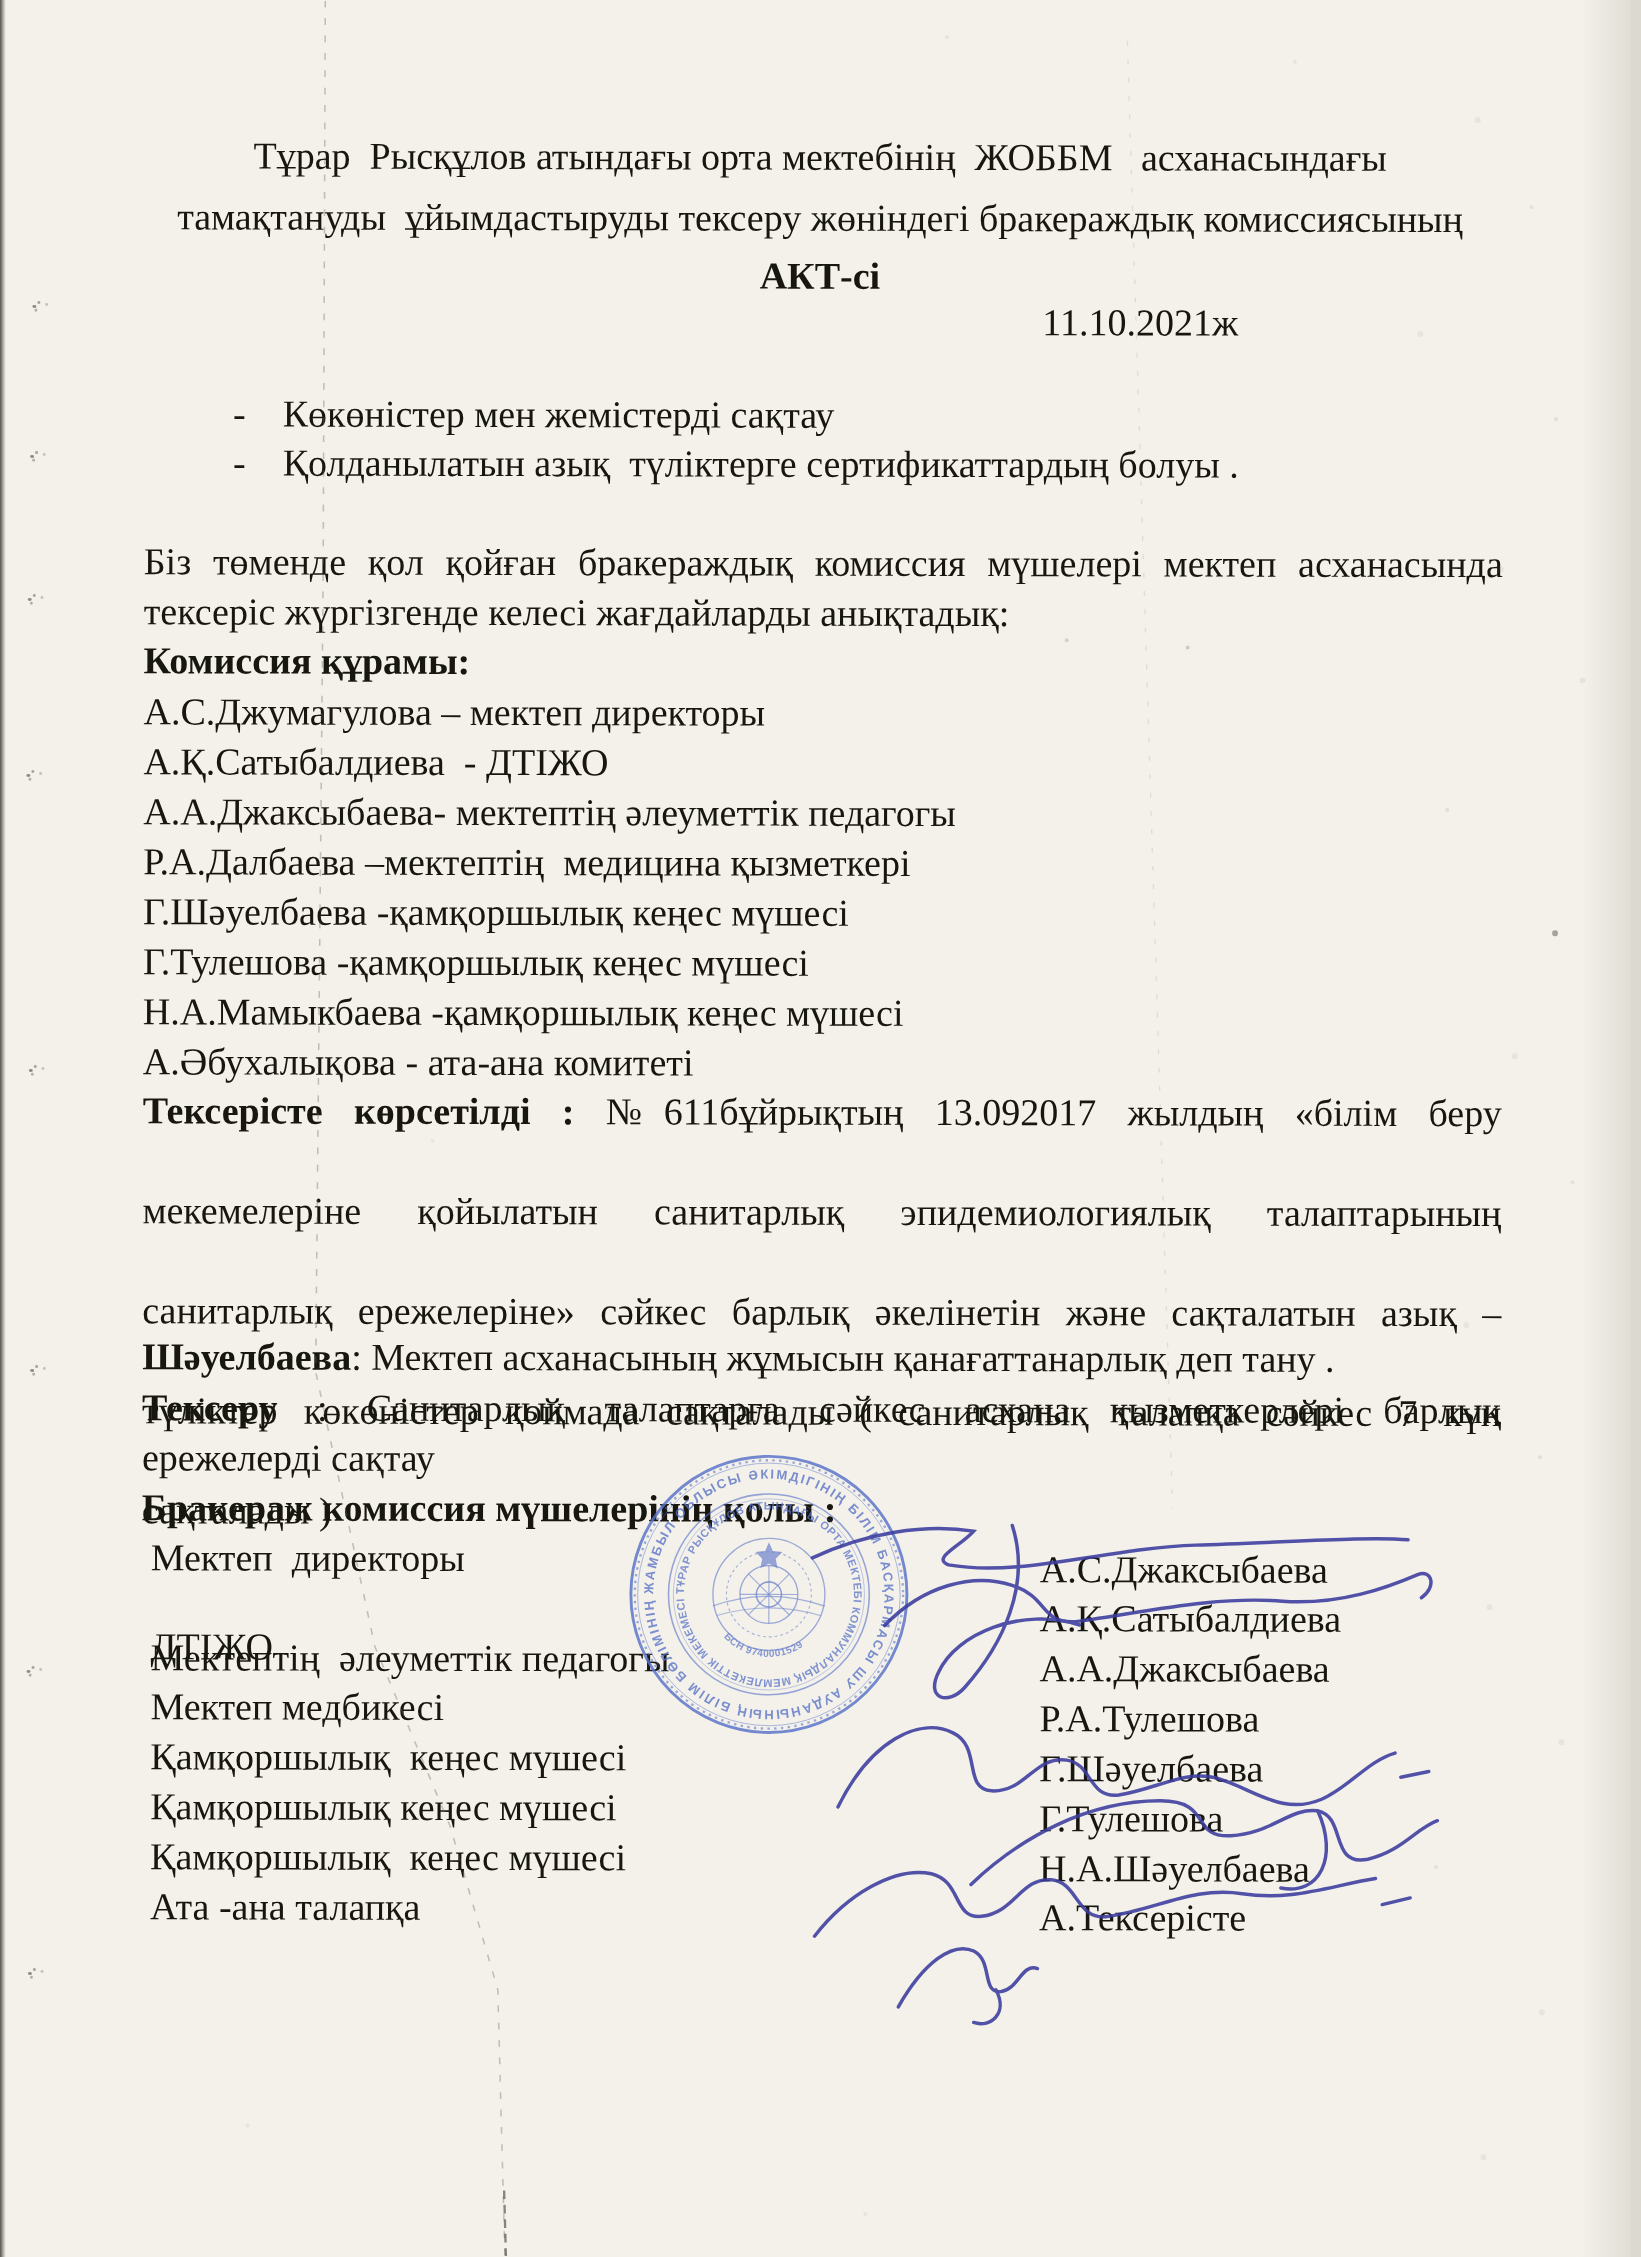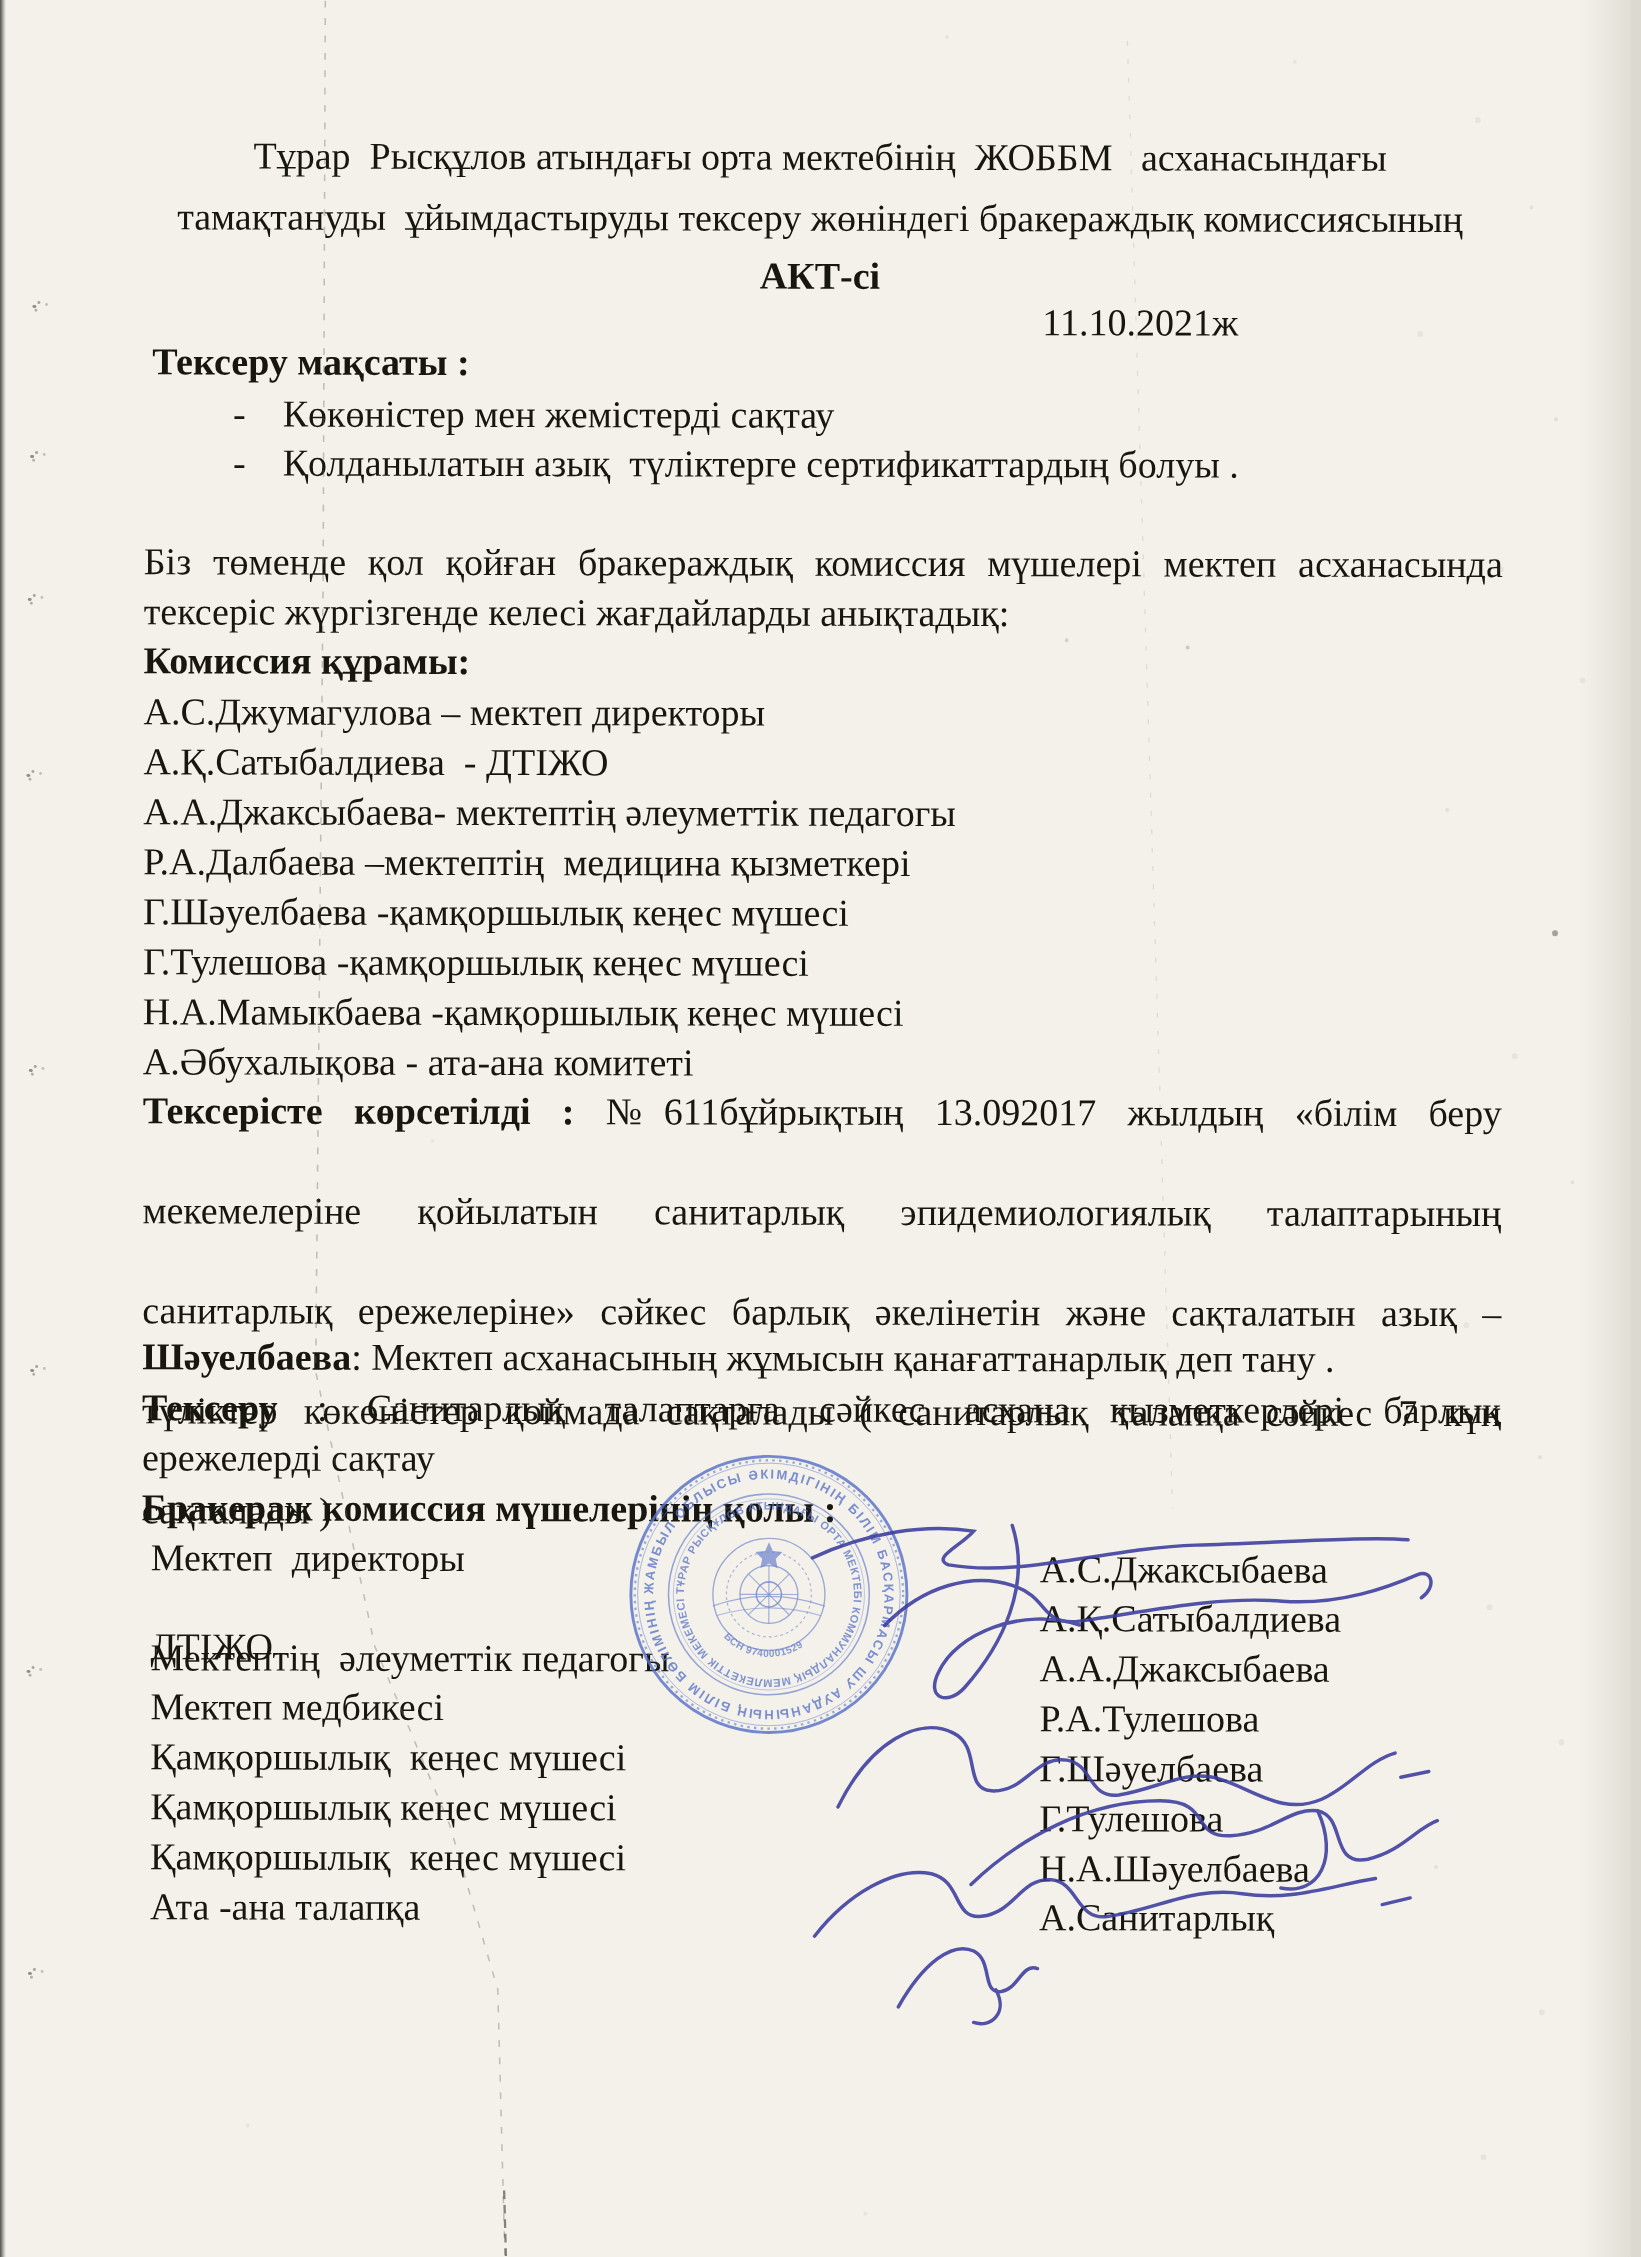--- a/index.html
+++ b/index.html
@@ -56,21 +56,20 @@
 </head>
 <body>
 
 <div class="page">
 
   <div class="abs center line t" style="top:131px">Тұрар  Рысқұлов атындағы орта мектебінің  ЖОББМ   асханасындағы</div>
   <div class="abs center line t" style="top:192px">тамақтануды  ұйымдастыруды тексеру жөніндегі бракераждық комиссиясының</div>
   <div class="abs center line t b" style="top:250px">АКТ-сі</div>
   <div class="abs line t" style="top:296px;left:1043px">11.10.2021ж</div>
 
-  <div class="abs line t b" style="top:337px;left:153px">Тексеру мақсаты :</div>
   <div class="abs line" style="top:389px;left:234px">
     <span>-</span><span class="t" style="padding-left:37px">Көкөністер мен жемістерді сақтау</span>
   </div>
   <div class="abs line" style="top:438px;left:234px">
     <span>-</span><span class="t" style="padding-left:37px">Қолданылатын азық  түліктерге сертификаттардың болуы .</span>
   </div>
 
   <div class="abs col line just" style="top:537px">Біз төменде қол қойған бракераждық комиссия мүшелері мектеп асханасында</div>
   <div class="abs col line t" style="top:587px">тексеріс жүргізгенде келесі жағдайларды анықтадық:</div>
   <div class="abs col line t b" style="top:636px">Комиссия құрамы:</div>
@@ -112,21 +111,21 @@
     <div class="sigrow-name t" style="top:1644px">А.А.Джаксыбаева</div>
     <div class="sigrow-label t" style="top:1684px">Мектеп медбикесі</div>
     <div class="sigrow-name t" style="top:1694px">Р.А.Тулешова</div>
     <div class="sigrow-label t" style="top:1734px">Қамқоршылық  кеңес мүшесі</div>
     <div class="sigrow-name t" style="top:1744px">Г.Шәуелбаева</div>
     <div class="sigrow-label t" style="top:1784px">Қамқоршылық кеңес мүшесі</div>
     <div class="sigrow-name t" style="top:1794px">Г.Тулешова</div>
     <div class="sigrow-label t" style="top:1834px">Қамқоршылық  кеңес мүшесі</div>
     <div class="sigrow-name t" style="top:1844px">Н.А.Шәуелбаева</div>
     <div class="sigrow-label t" style="top:1884px">Ата -ана талапқа</div>
-    <div class="sigrow-name t" style="top:1893px">А.Санитарлық</div>
+    <div class="sigrow-name t" style="top:1893px">А.Тексерісте</div>
   </div>
 
   <svg width="1641" height="2257" viewBox="0 0 1700 2338">
 
     <polyline points="337,0 336,600 332,1150 330,1420 392,1705 470,1890 520,2060 528,2338" fill="none" stroke="rgba(110,105,95,0.38)" stroke-width="1.6" stroke-dasharray="7 11"></polyline>
     <line x1="1168" y1="40" x2="1218" y2="1560" stroke="rgba(120,115,105,0.16)" stroke-width="1.4" stroke-dasharray="5 14"></line>
     <line x1="527" y1="2268" x2="529" y2="2336" stroke="rgba(60,58,50,0.6)" stroke-width="2.4" stroke-dasharray="9 6"></line>
 
     <g stroke="#5872c8" fill="none" opacity="0.82">
       <circle cx="800" cy="1650" r="143" stroke-width="3"></circle>

